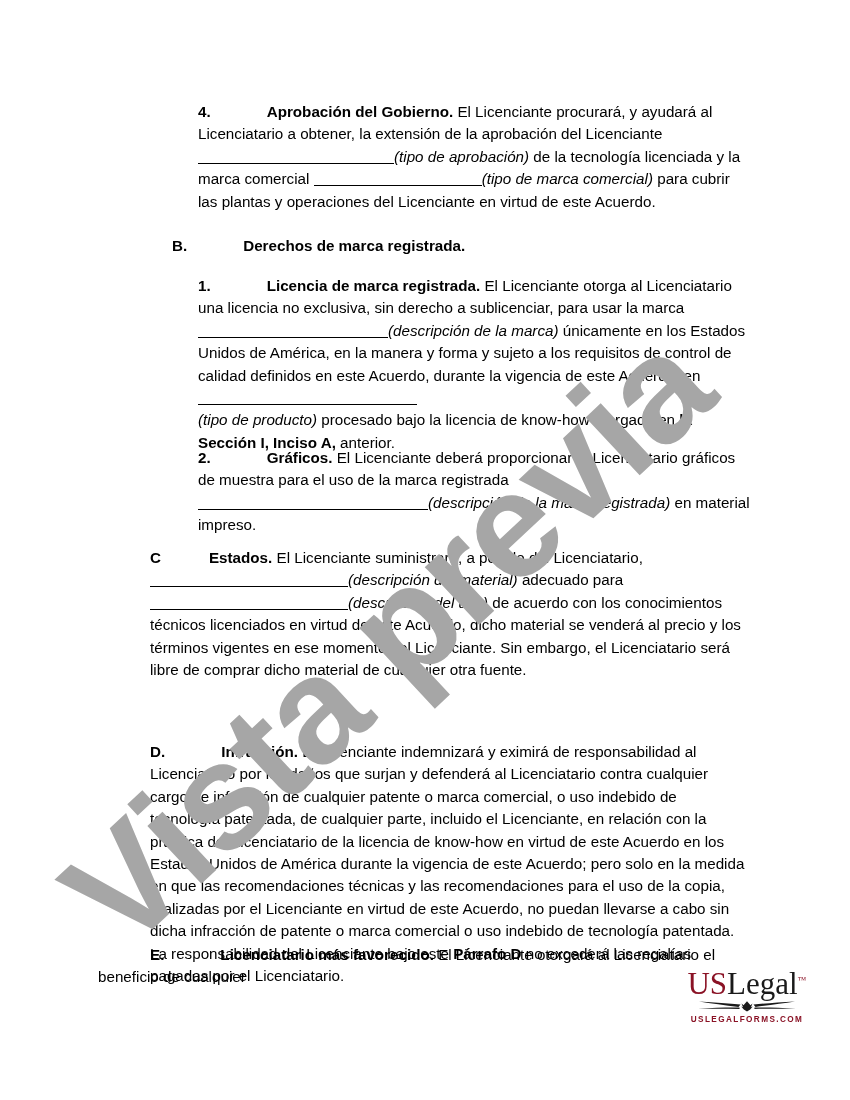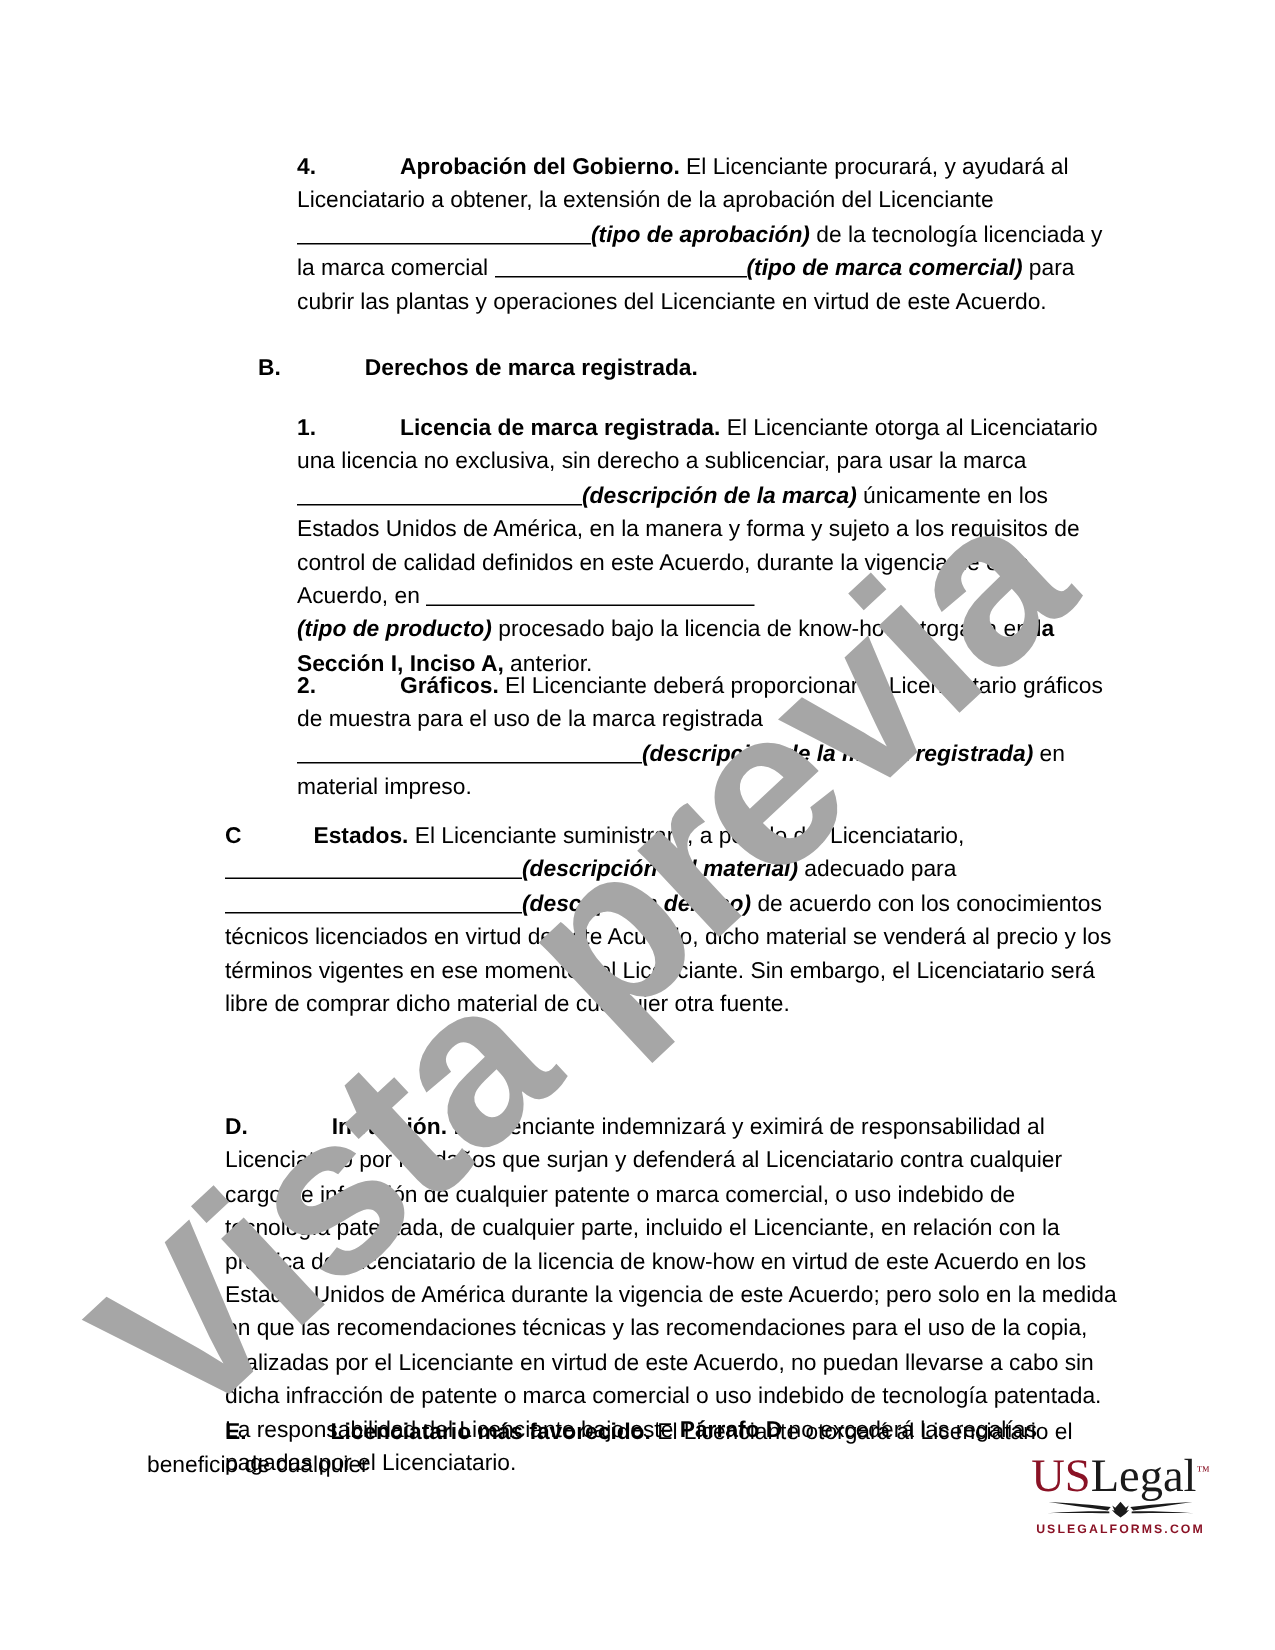--- a/index.html
+++ b/index.html
@@ -55,21 +55,20 @@
     position: absolute;
     font-size: 15.2px;
     line-height: 22.4px;
     text-align: left;
   }
   .block b, .lbl {
     font-weight: bold;
   }
   .it {
     font-style: italic;
-    font-weight: bold;
   }
   
   .fill {
     display: inline-block;
     border-bottom: 1.6px solid #000;
     vertical-align: baseline;
     height: 15px;
     margin-bottom: -2px;
   }
   .tab {

